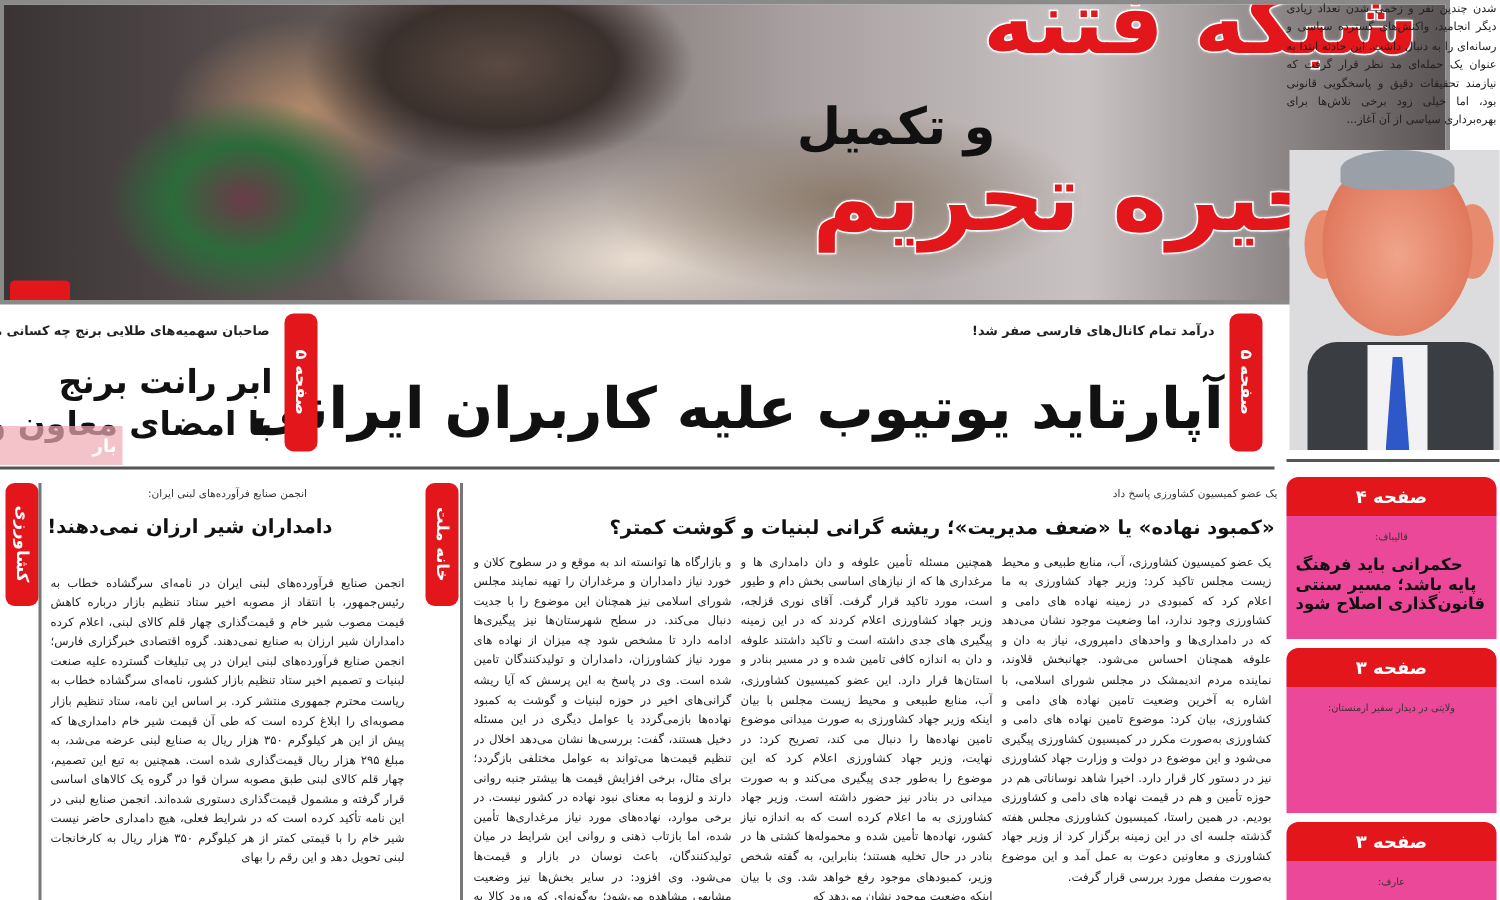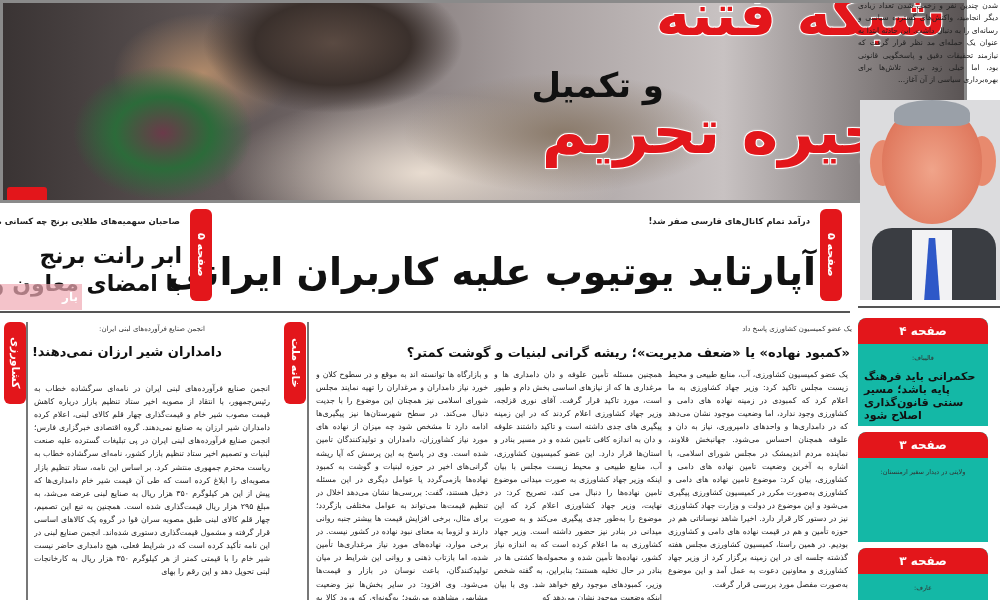--- a/index.html
+++ b/index.html
@@ -32,21 +32,21 @@
 .kicker{font-size:8.5px;font-weight:bold;color:#222;white-space:nowrap}
 .big-headline{font-size:38px;font-weight:bold;white-space:nowrap;letter-spacing:-1px}
 .sub-headline{font-size:22px;font-weight:bold;line-height:24px;text-align:left;white-space:nowrap}
 .rule{background:#555;height:2px}
 
 .vline{background:#777;width:2px}
 .art-kicker{font-size:7px;color:#333;white-space:nowrap}
 .art-title{font-size:13px;font-weight:bold;white-space:nowrap}
 .body-text{font-size:7.8px;line-height:13.1px;color:#222;text-align:justify;overflow:hidden}
 
-.rbox{left:858px;width:130px;background:#14b8a6;border-radius:8px 8px 0 0;overflow:hidden}
+.rbox{left:858px;width:140px;background:#ec4899;border-radius:8px 8px 0 0;overflow:hidden}
 .rbox-head{background:#e3161b;color:#fff;font-weight:bold;font-size:12px;text-align:center;height:26px;line-height:26px;border-radius:8px 8px 0 0}
 .rbox-kicker{font-size:6.5px;text-align:center;margin-top:10px;color:#333}
 .rbox-title{font-size:11px;font-weight:bold;text-align:left;line-height:13px;margin-top:8px;padding:0 6px}
 .watermark{left:0;top:284px;width:82px;height:26px;background:rgba(240,170,180,.7);color:#fff;font-size:12px;font-weight:bold;line-height:26px;padding-right:4px}
 </style>
 </head>
 <body>
 
 <div class="abs hero">
   <div class="abs hero-title t-red" style="right:18px;top:-22px;font-size:58px;">شبکه فتنه</div>

